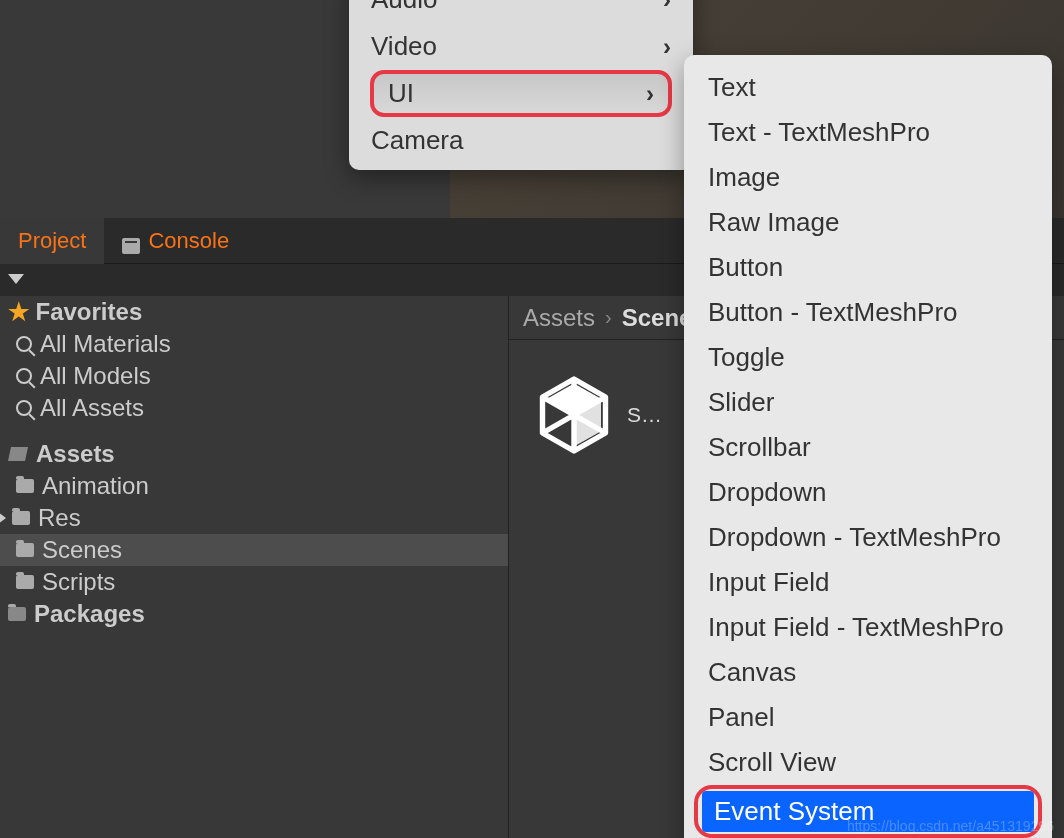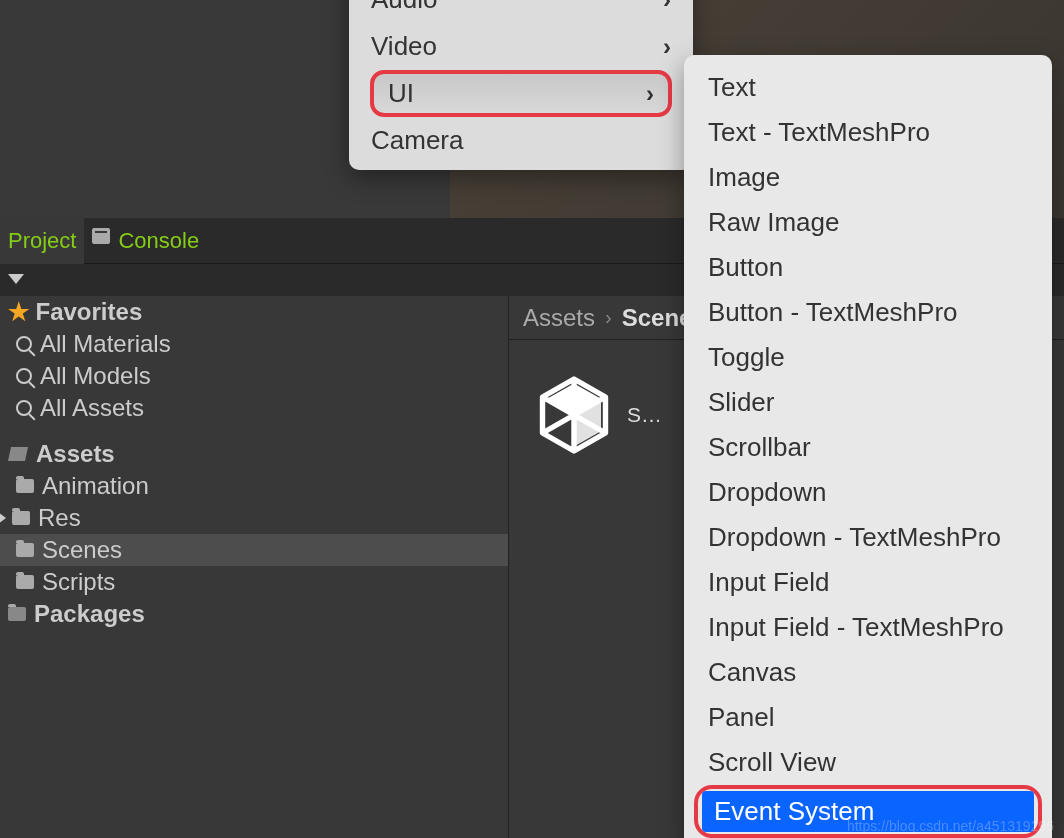--- a/index.html
+++ b/index.html
@@ -2,21 +2,21 @@
 <html><head>
   <meta charset="utf-8">
   <style>
     * { margin: 0; padding: 0; box-sizing: border-box; font-family: -apple-system, BlinkMacSystemFont, 'Segoe UI', sans-serif; }
     body { width: 1064px; height: 838px; background: #2a2a2a; overflow: hidden; position: relative; color: #ccc; }
     
     .scene-area { position: absolute; top: 0; left: 0; width: 1064px; height: 218px; background: #393939; }
     .scene-area::after { content: ''; position: absolute; top: 0; left: 450px; right: 0; bottom: 0; background: linear-gradient(135deg, #4a4238 0%, #3a3530 100%); }
     
     .panel-tabs { position: absolute; top: 218px; left: 0; width: 1064px; height: 46px; background: #2a2a2a; display: flex; align-items: center; border-bottom: 1px solid #1a1a1a; }
-    .tab { padding: 10px 8px; font-size: 22px; color: #84cc16; cursor: pointer; display: flex; align-items: flex-start; gap: 8px; }
+    .tab { padding: 10px 18px; font-size: 22px; color: #f97316; cursor: pointer; display: flex; align-items: flex-end; gap: 8px; }
     .tab.active { background: #383838; }
     .console-icon { width: 18px; height: 16px; background: #aaa; border-radius: 2px; position: relative; }
     .console-icon::after { content: ''; position: absolute; top: 3px; left: 3px; right: 3px; height: 2px; background: #383838; }
     
     .filter-bar { position: absolute; top: 264px; left: 0; width: 508px; height: 30px; display: flex; align-items: center; padding-left: 8px; }
     .triangle-down { width: 0; height: 0; border-left: 8px solid transparent; border-right: 8px solid transparent; border-top: 10px solid #ccc; display: inline-block; }
     
     .hierarchy { position: absolute; top: 296px; left: 0; width: 508px; bottom: 0; background: #383838; overflow: hidden; }
     .tree-item { display: flex; align-items: center; padding: 2px 8px; font-size: 24px; color: #ccc; cursor: pointer; height: 32px; }
     .tree-item.selected { background: #4d4d4d; }

